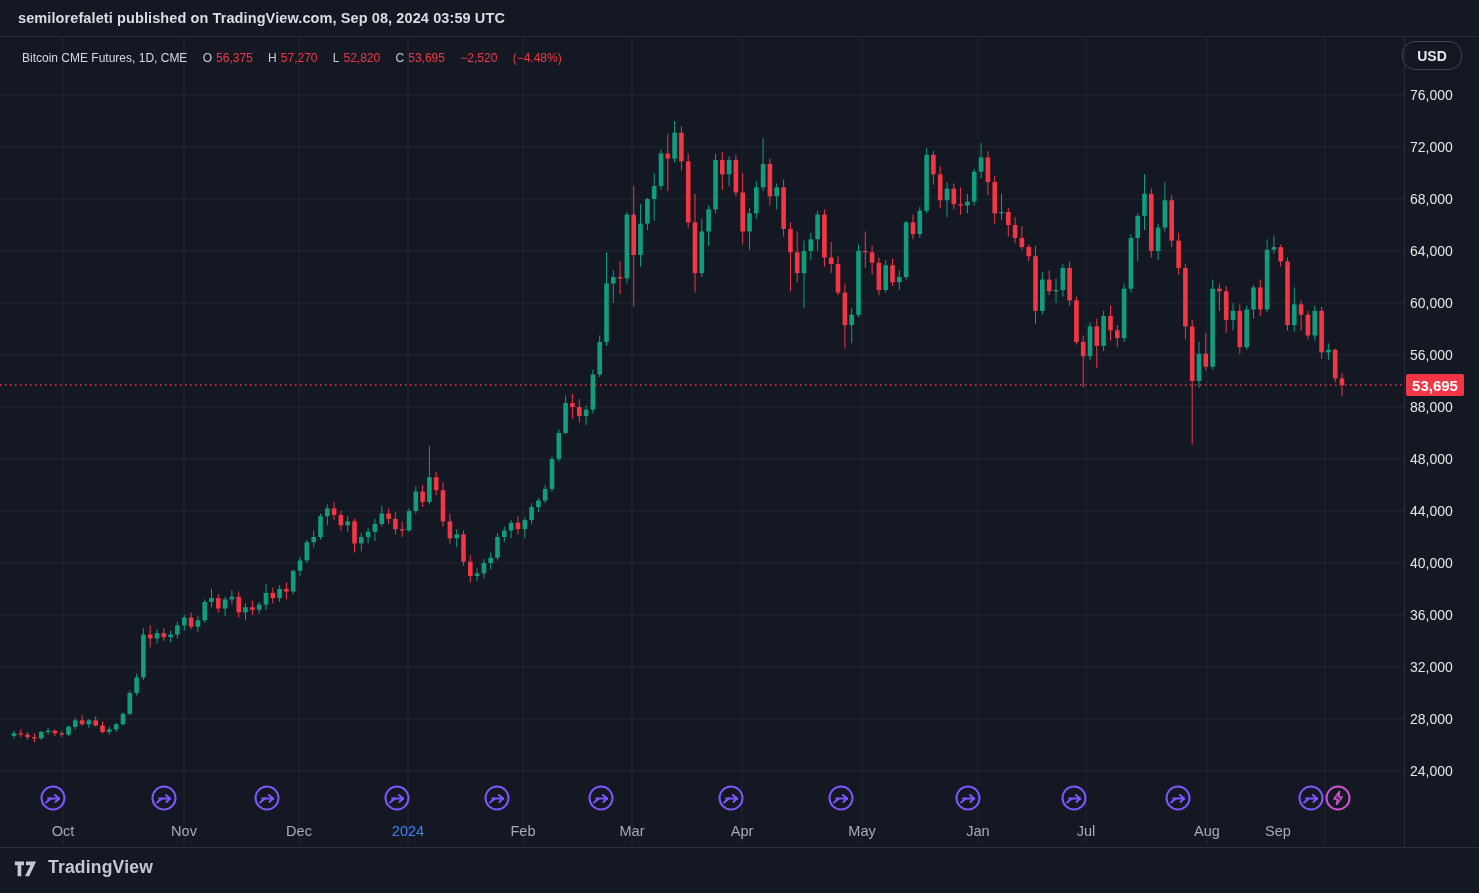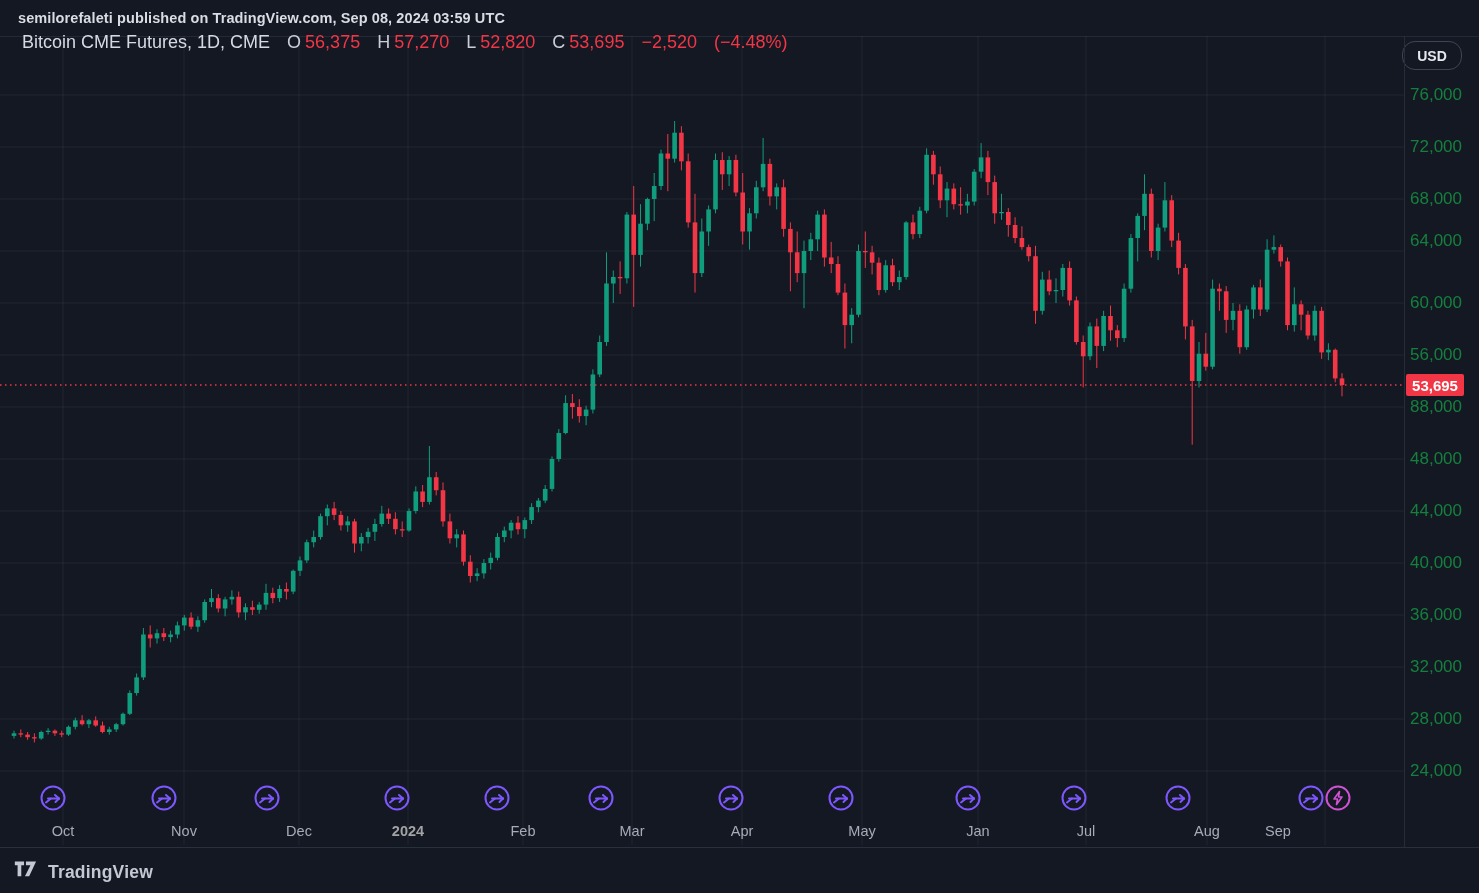--- a/index.html
+++ b/index.html
@@ -4,42 +4,42 @@
 <style>
   html,body{margin:0;padding:0;background:#141823;width:1479px;height:893px;overflow:hidden;
     font-family:"Liberation Sans",sans-serif;-webkit-font-smoothing:antialiased;}
   #app{position:relative;width:1479px;height:893px;background:#141823;}
   
   #publisher-bar{position:absolute;left:0;top:0;width:1479px;height:36px;border-bottom:1px solid #232938;}
   #publisher-text{position:absolute;left:18px;top:0;line-height:36px;font-size:14.5px;font-weight:600;color:#d9dce3;letter-spacing:.1px;}
   
   #chart-svg{position:absolute;left:0;top:0;}
   
-  #symbol-bar{position:absolute;left:22px;top:32px;font-size:18px;color:#d5d9e2;white-space:nowrap;}
+  #symbol-bar{position:absolute;left:22px;top:51px;font-size:12px;color:#d5d9e2;white-space:nowrap;}
   #symbol-bar span{margin-right:4px;}
   .ohlc-letter{color:#c9cdd8;margin-left:8px;}
   .ohlc-val{color:#f23645;}
   .chg{color:#f23645;margin-left:8px;}
   
   #currency-button{position:absolute;left:1402px;top:41px;width:60px;height:29px;border:1.5px solid #3f4454;
     border-radius:13px;box-sizing:border-box;color:#e6e8ee;font-size:14px;font-weight:700;
     display:flex;align-items:center;justify-content:center;background:transparent;}
   
   #y-axis{position:absolute;left:0;top:0;}
-  .y-tick{position:absolute;left:1410px;width:64px;font-size:17px;color:#15803d;transform:translateY(-50%);}
+  .y-tick{position:absolute;left:1410px;width:64px;font-size:14px;color:#e5e5e5;transform:translateY(-50%);}
   #axis-separator{position:absolute;left:1404px;top:36px;width:1px;height:811px;background:#262c3a;}
   #price-label{position:absolute;left:1406px;top:374px;width:58px;height:22px;background:#f23645;border-radius:2px;
     color:#fff;font-size:15px;font-weight:700;display:flex;align-items:center;justify-content:center;}
   
   #timeline{position:absolute;left:0;top:781px;width:1404px;height:66px;}
   .month-label{position:absolute;top:42px;transform:translateX(-50%);font-size:14.5px;color:#a6abb8;text-align:center;}
-  .month-label.em{color:#a3a3a3;font-weight:700;}
+  .month-label.em{color:#3b82f6;font-weight:400;}
   .tl-icon{position:absolute;top:3px;transform:translateX(-50%);}
   #footer{position:absolute;left:0;top:847px;width:1479px;height:46px;border-top:1px solid #2a2f3d;}
-  #brand{position:absolute;left:14px;top:9px;display:flex;align-items:flex-end;gap:8px;}
+  #brand{position:absolute;left:14px;top:9px;display:flex;align-items:flex-start;gap:8px;}
   #brand-text{font-size:17.5px;font-weight:700;color:#c3c8d4;letter-spacing:.2px;}
 </style>
 </head>
 <body>
 
 <div id="app">
 
   <div id="publisher-bar">
     <div id="publisher-text">semilorefaleti published on TradingView.com, Sep 08, 2024 03:59 UTC</div>
   </div>
@@ -478,21 +478,21 @@
     <span class="chg">(−4.48%)</span>
   </div>
 
   <div id="currency-button">USD</div>
 
   <div id="axis-separator"></div>
   <div id="y-axis">
       <div class="y-tick" style="top:95.0px">76,000</div>
       <div class="y-tick" style="top:147.0px">72,000</div>
       <div class="y-tick" style="top:199.0px">68,000</div>
-      <div class="y-tick" style="top:241px">64,000</div>
+      <div class="y-tick" style="top:251.0px">64,000</div>
       <div class="y-tick" style="top:303.0px">60,000</div>
       <div class="y-tick" style="top:355.0px">56,000</div>
       <div class="y-tick" style="top:407.0px">88,000</div>
       <div class="y-tick" style="top:459.0px">48,000</div>
       <div class="y-tick" style="top:511.0px">44,000</div>
       <div class="y-tick" style="top:563.0px">40,000</div>
       <div class="y-tick" style="top:615.0px">36,000</div>
       <div class="y-tick" style="top:667.0px">32,000</div>
       <div class="y-tick" style="top:719.0px">28,000</div>
       <div class="y-tick" style="top:771.0px">24,000</div>

